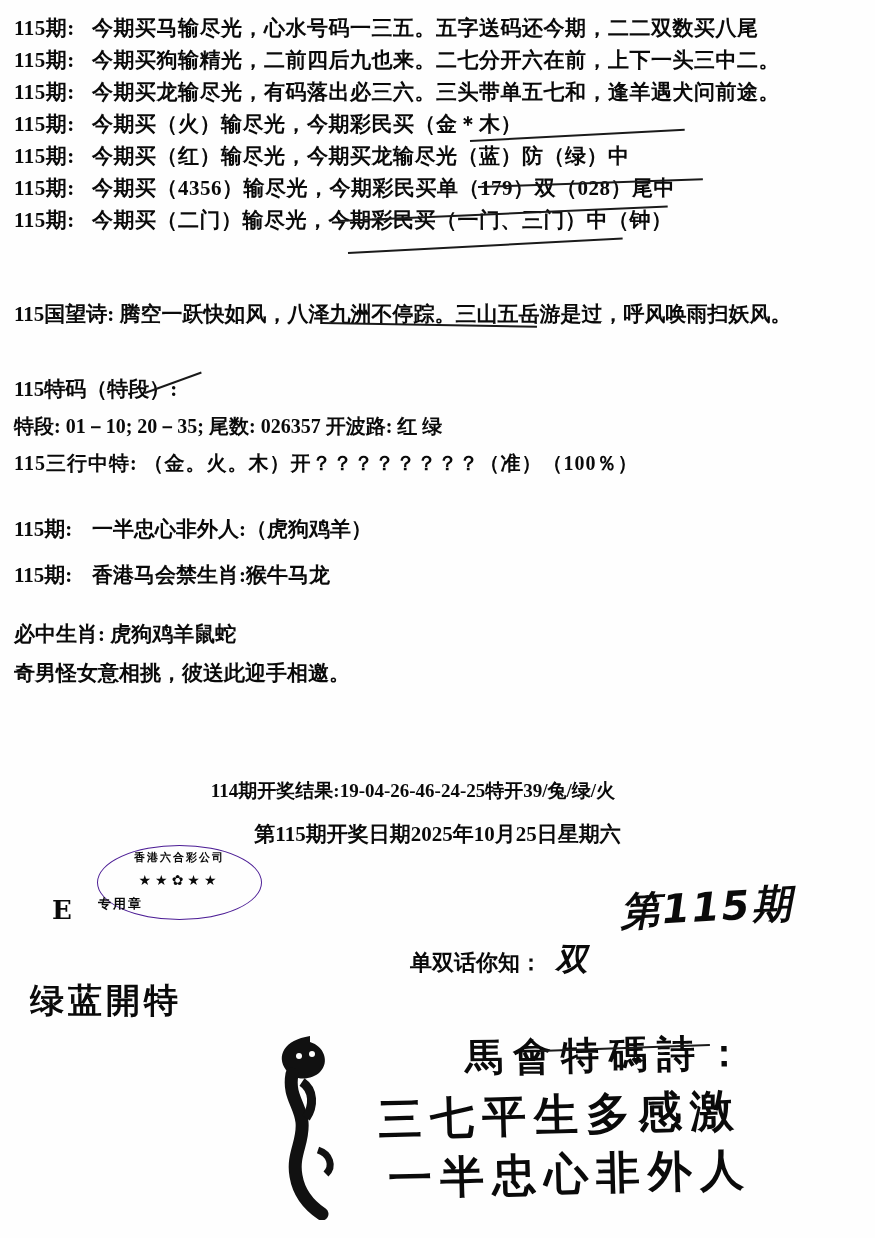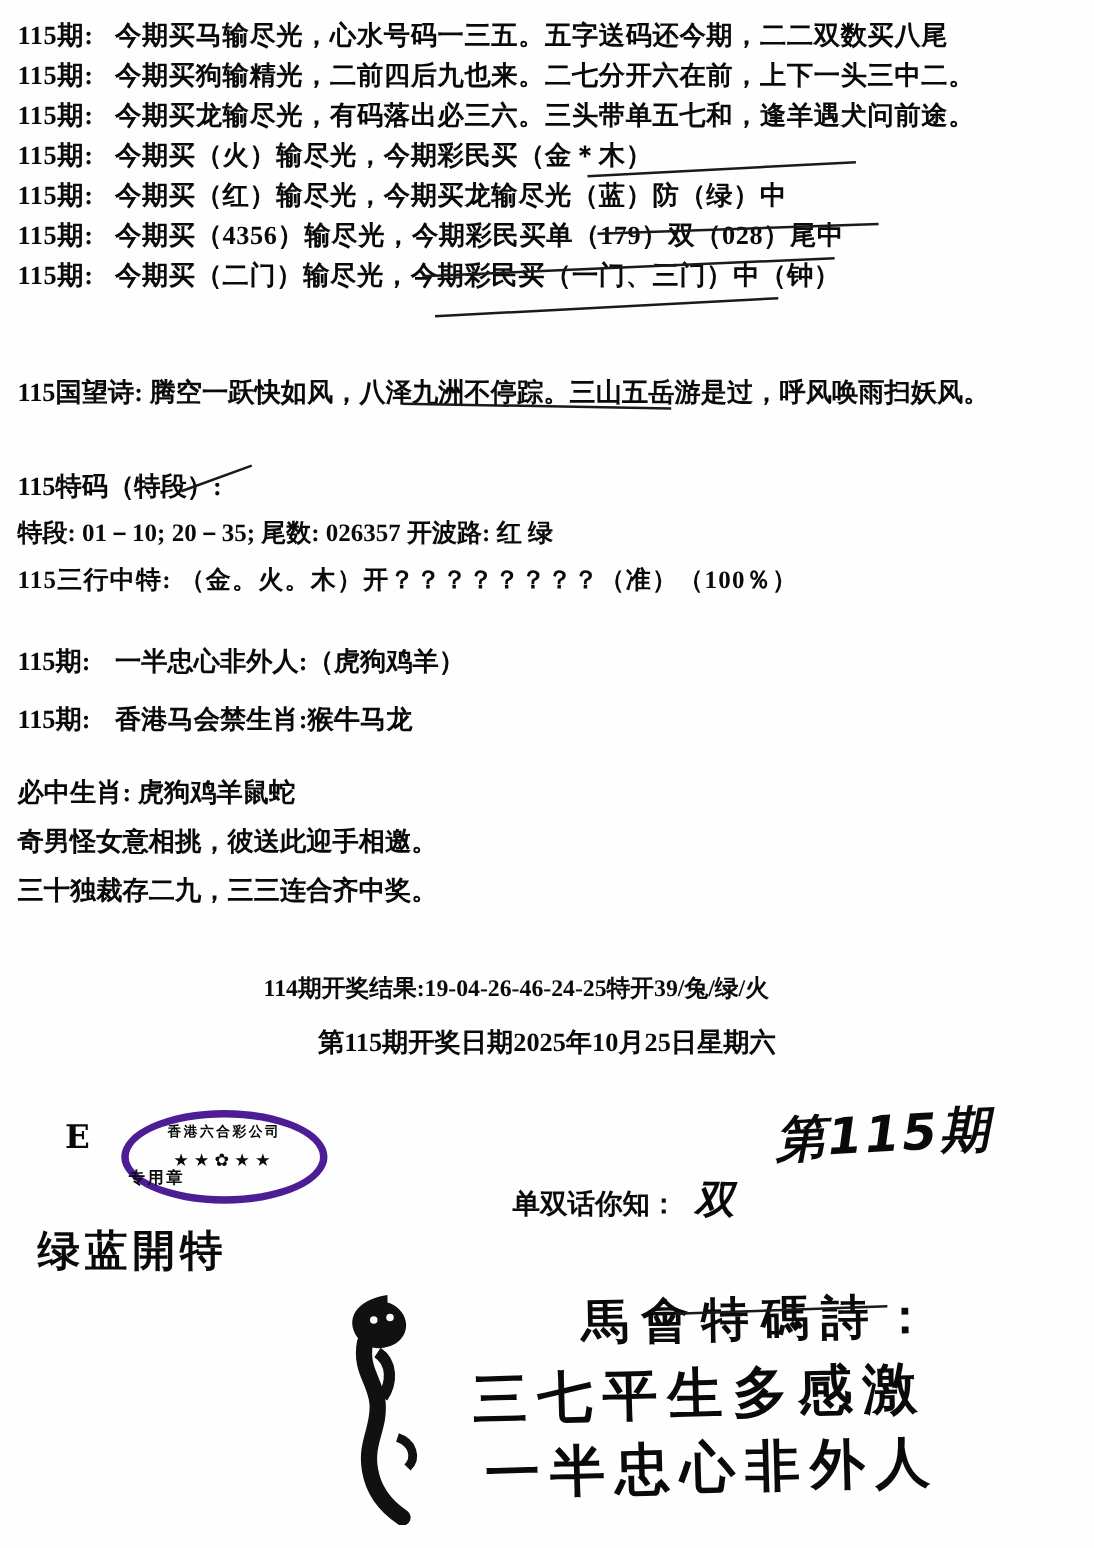--- a/index.html
+++ b/index.html
@@ -127,24 +127,24 @@
     width: 875px;
     text-align: center;
     font-size: 21px;
     font-weight: bold;
     white-space: nowrap;
   }
   
   .stamp {
     position: absolute;
     left: 97px;
-    top: 888px;
+    top: 845px;
     width: 165px;
     height: 75px;
-    border: 6px solid #4c1d95;
+    border: 1px solid #4c1d95;
     border-radius: 50%;
     box-sizing: border-box;
   }
   .stamp .arc-top {
     position: absolute;
     top: 4px;
     left: 0;
     width: 100%;
     text-align: center;
     font-size: 11px;
@@ -334,21 +334,20 @@
       <span>猴牛马龙</span>
     </div>
   </div>
 
   <div class="latest-block">
     <div class="latest-line">
       <span>必中生肖:</span>
       <span>虎狗鸡羊鼠蛇</span>
     </div>
     <div class="latest-line">奇男怪女意相挑，彼送此迎手相邀。</div>
-    <div class="latest-line">三十独裁存二九，三三连合齐中奖。</div>
   </div>
 
   <div class="result-line">114期开奖结果:19-04-26-46-24-25特开39/兔/绿/火</div>
   <div class="date-line">第115期开奖日期2025年10月25日星期六</div>
 
   <div class="stamp-left-mark">E</div>
   <div class="stamp">
     <div class="arc-top">香港六合彩公司</div>
     <div class="stars">★★✿★★</div>
     <div class="arc-bottom">专用章</div>

